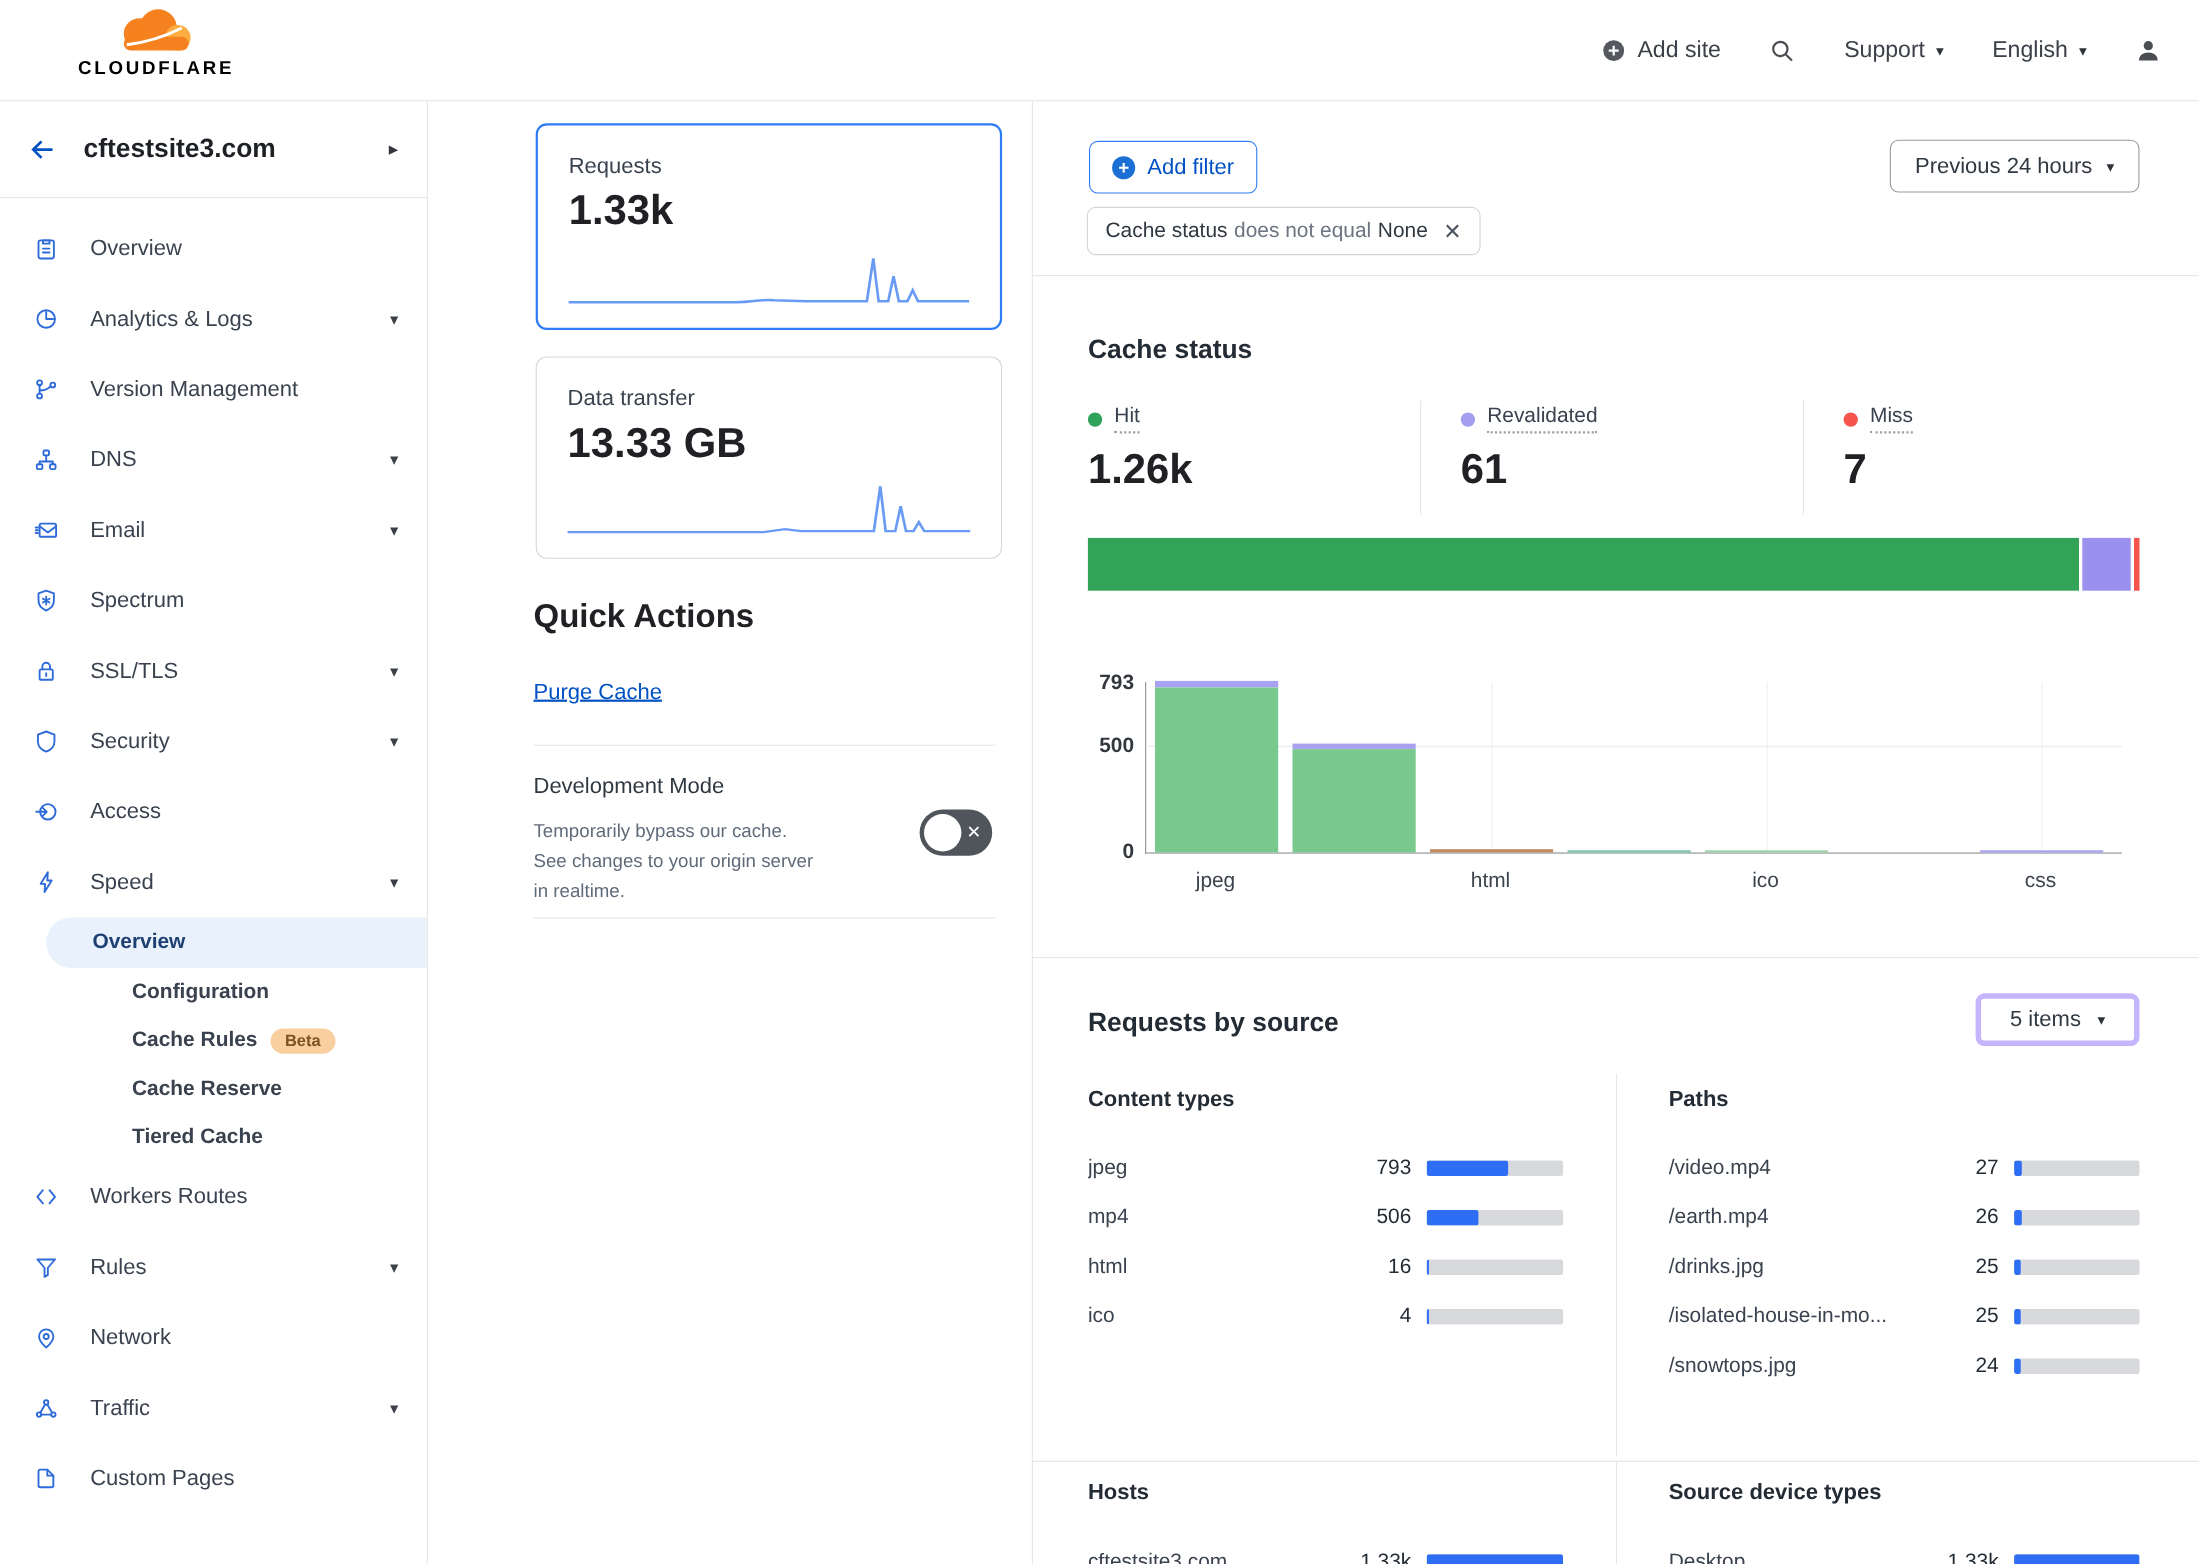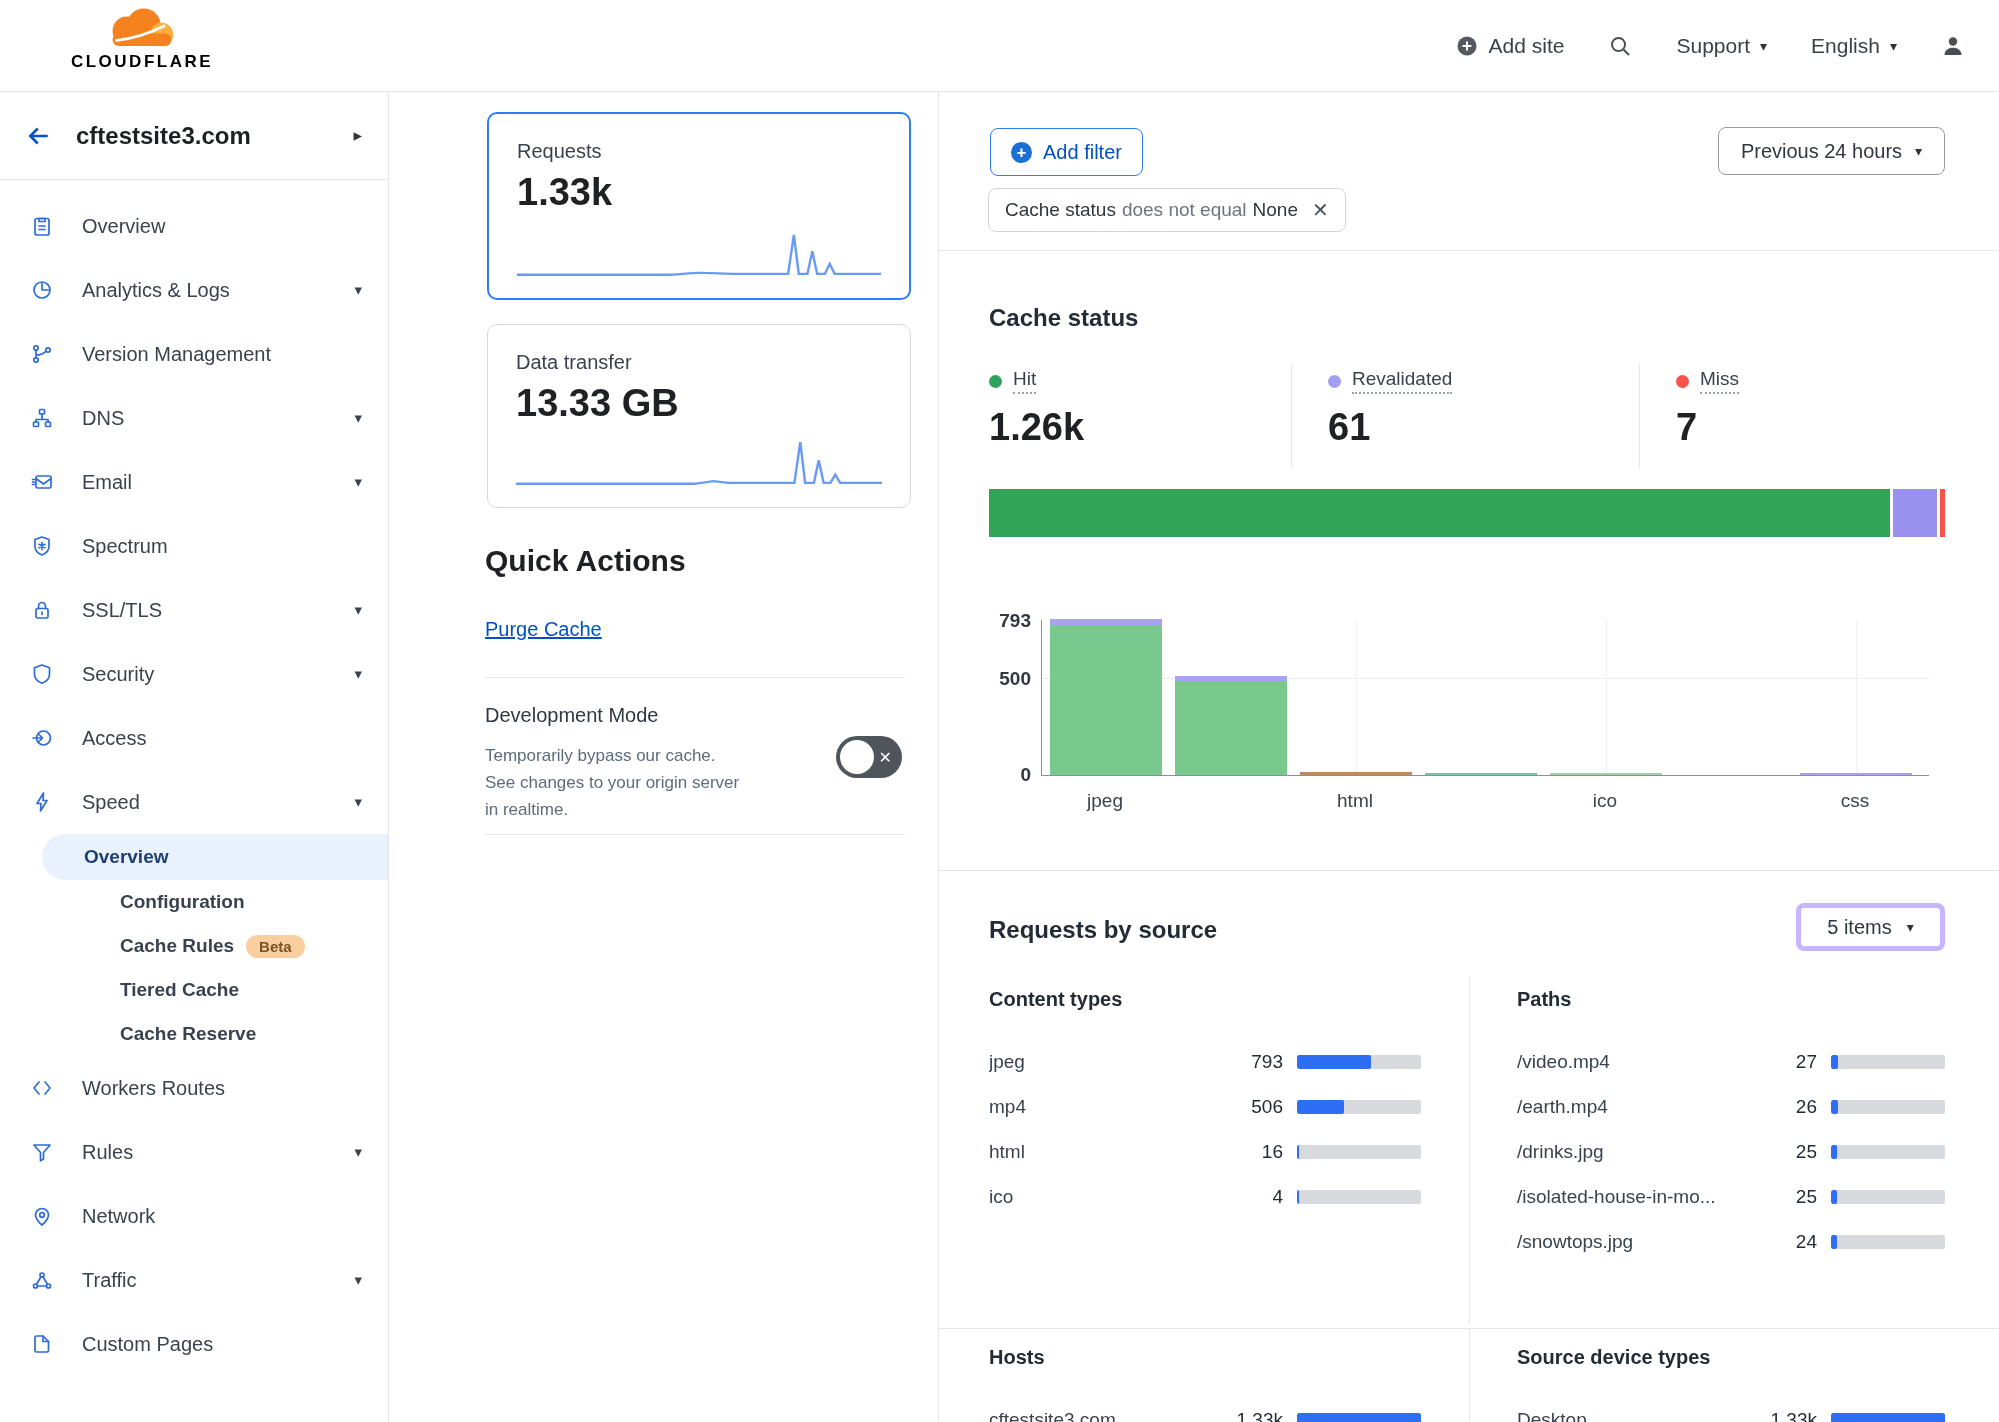--- a/index.html
+++ b/index.html
@@ -243,24 +243,24 @@
             <span>Overview</span>
           </div>
           <div class="sub-item">
             <span>Configuration</span>
           </div>
           <div class="sub-item">
             <span>Cache Rules</span>
             <span class="beta-badge">Beta</span>
           </div>
           <div class="sub-item">
+            <span>Cache Reserve</span>
+          </div>
+          <div class="sub-item">
             <span>Tiered Cache</span>
-          </div>
-          <div class="sub-item">
-            <span>Cache Reserve</span>
           </div>
         </div>
         <div class="nav-item">
           <span class="nav-icon">
             <svg viewBox="0 0 24 24" fill="none" stroke="currentColor" stroke-width="1.7" stroke-linecap="round" stroke-linejoin="round">
               <path d="M9 6L4 12l5 6 M15 6l5 6-5 6"></path>
             </svg>
           </span>
           <span class="nav-label">Workers Routes</span>
         </div>

